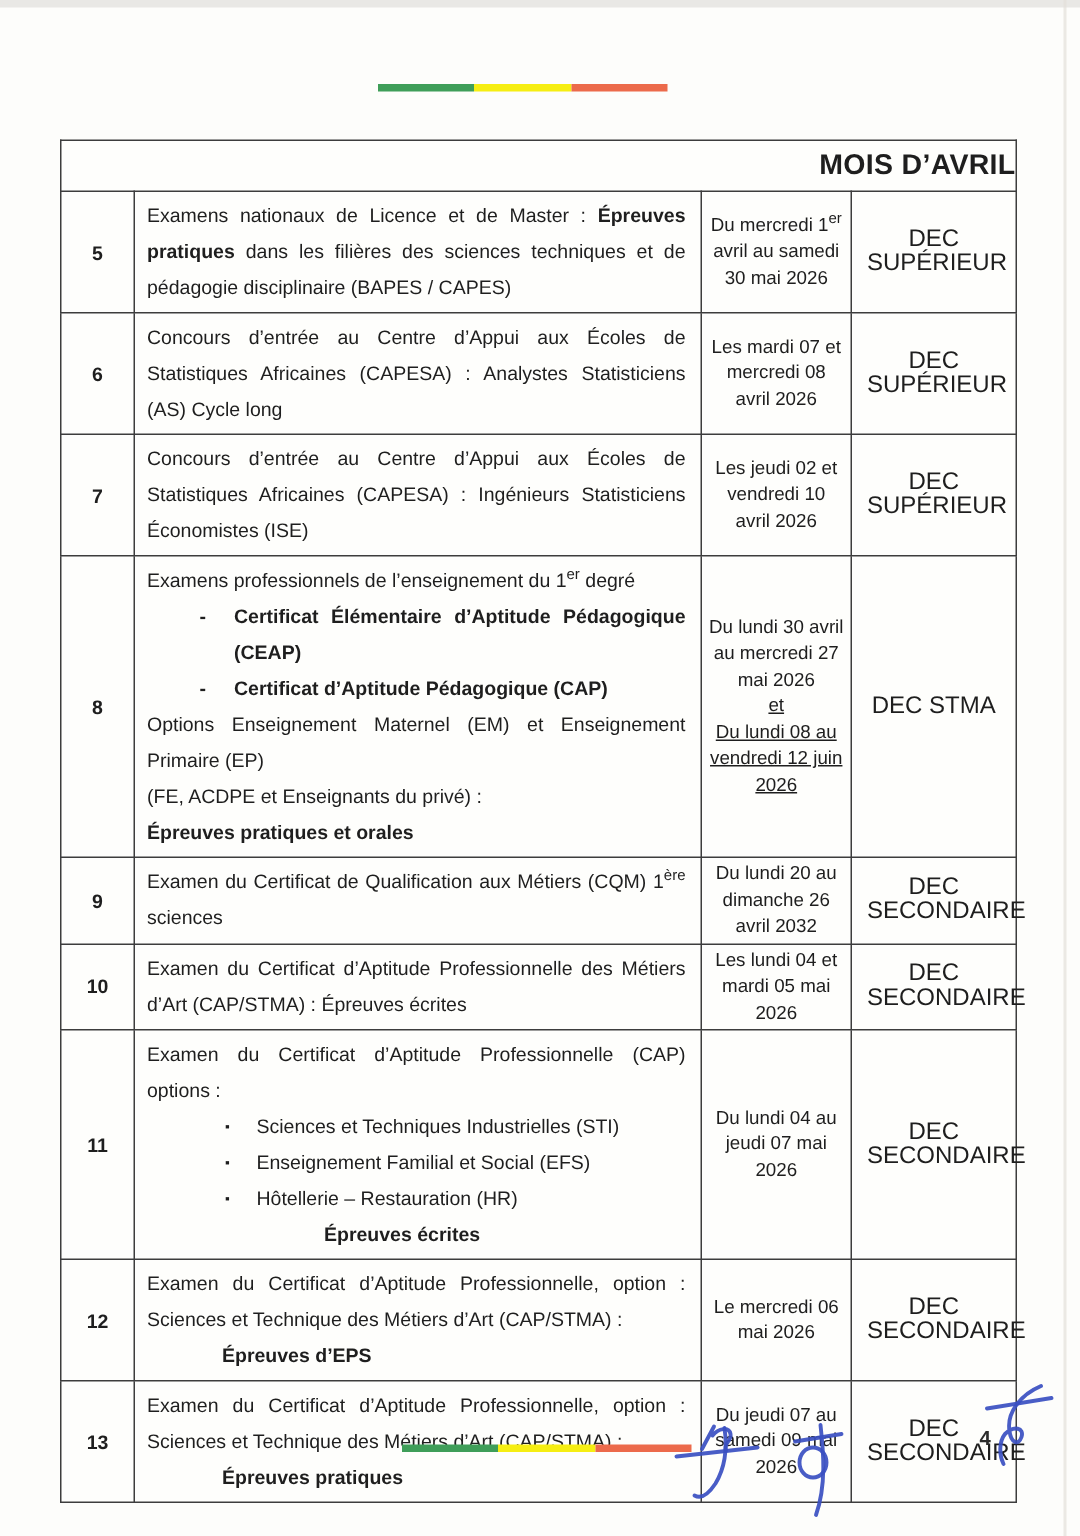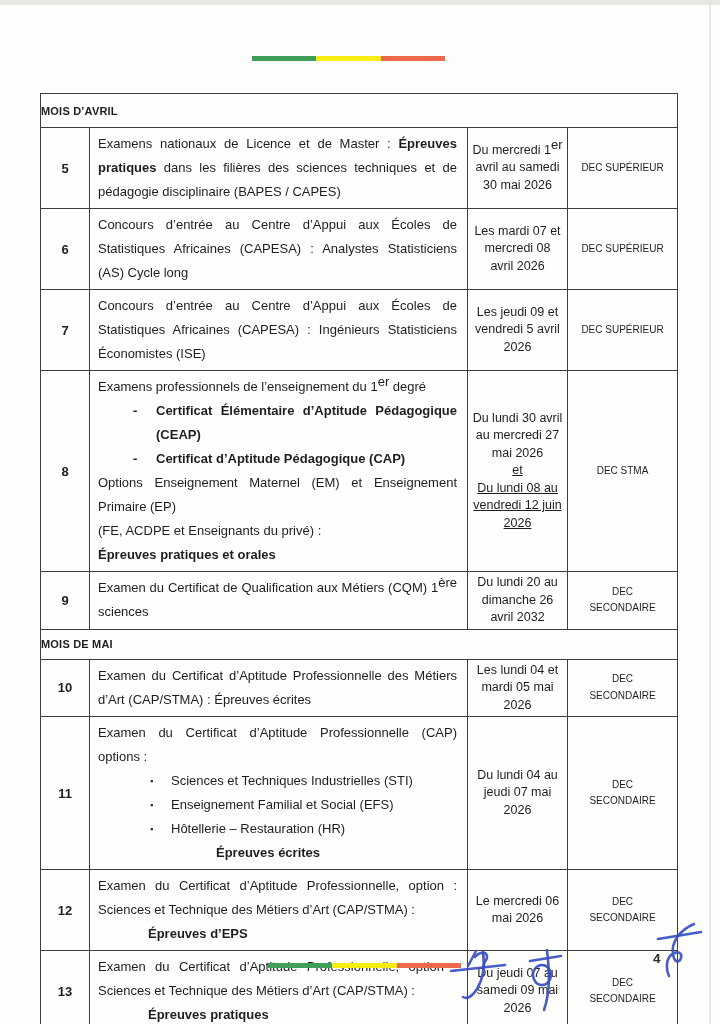--- a/index.html
+++ b/index.html
@@ -22,42 +22,42 @@
     position:absolute; left:40px; top:93px; width:637px;
     border-collapse:collapse; table-layout:fixed;
     background:#fefefc;
   }
   .sched td {
     border:1.5px solid #3d3d3d;
     vertical-align:middle;
     font-size:13px;
   }
   td.section-hdr {
-    text-align:left; font-weight:bold; font-size:11px;
+    text-align:right; font-weight:bold; font-size:19px;
     letter-spacing:.2px; padding:2px 0;
   }
   td.num { text-align:center; font-weight:bold; }
   td.desc {
     padding:4px 10px 4px 8px; line-height:24px;
     text-align:justify; text-align-last:left;
   }
   td.date {
     text-align:center; font-size:12.5px; line-height:17.5px; padding:2px 4px;
   }
   td.org {
-    text-align:center; font-size:10px; line-height:16.5px; padding:2px 10px;
+    text-align:center; font-size:16px; line-height:16.5px; padding:2px 10px;
   }
   .dash-item { padding-left:58px; position:relative;font-weight:bold; }
   .dash-item::before { content:"-"; position:absolute; left:35px; }
   .bullet-item { padding-left:73px; position:relative; }
   .bullet-item::before { content:"▪"; position:absolute; left:52px; font-size:9px; }
   .bold-line { font-weight:bold; }
   .indent-lg { padding-left:118px; }
   .indent-md { padding-left:50px; }
-  sup { font-size:13px; line-height:0; vertical-align:super; }
+  sup { font-size:10px; line-height:0; vertical-align:super; }
   .date-block + .date-block { margin-top:0;text-decoration:underline; }
 
   .page-number {
     position:absolute; left:653px; top:951px;
     font-size:13.5px; font-weight:bold; color:#2c2c2c;
   }
   .sig { position:absolute; pointer-events:none; }
   .sig path, .sig ellipse { fill:none; stroke:#3a4fc1; stroke-width:2.6; stroke-linecap:round; stroke-linejoin:round; opacity:.92; }
   .sig-1 { left:448px; top:944px; }
   .sig-2 { left:523px; top:946px; }
@@ -98,21 +98,21 @@
       <tr style="height:70px">
         <td class="num">6</td>
         <td class="desc">Concours d’entrée au Centre d’Appui aux Écoles de Statistiques Africaines (CAPESA) : Analystes Statisticiens (AS) Cycle long</td>
         <td class="date">Les mardi 07 et mercredi 08 avril 2026</td>
         <td class="org">DEC SUPÉRIEUR</td>
       </tr>
 
       <tr style="height:71px">
         <td class="num">7</td>
         <td class="desc">Concours d’entrée au Centre d’Appui aux Écoles de Statistiques Africaines (CAPESA) : Ingénieurs Statisticiens Économistes (ISE)</td>
-        <td class="date">Les jeudi 09 et vendredi 5 avril 2026</td>
+        <td class="date">Les jeudi 02 et vendredi 10 avril 2026</td>
         <td class="org">DEC SUPÉRIEUR</td>
       </tr>
 
       <tr style="height:172px">
         <td class="num">8</td>
         <td class="desc">
           <div><span>Examens professionnels de l’enseignement du 1</span><sup>er</sup><span>  degré</span></div>
           <div class="dash-item">Certificat Élémentaire d’Aptitude Pédagogique (CEAP)</div>
           <div class="dash-item">Certificat d’Aptitude Pédagogique (CAP)</div>
           <div>Options Enseignement Maternel (EM) et Enseignement Primaire (EP)</div>
@@ -127,23 +127,20 @@
         <td class="org">DEC STMA</td>
       </tr>
 
       <tr style="height:50px">
         <td class="num">9</td>
         <td class="desc"><span>Examen du Certificat de Qualification aux Métiers (CQM) 1</span><sup>ère</sup><span> sciences</span></td>
         <td class="date">Du lundi 20 au dimanche 26 avril 2032</td>
         <td class="org">DEC SECONDAIRE</td>
       </tr>
 
-      <tr style="height:30px">
-        <td colspan="4" class="section-hdr">MOIS DE MAI</td>
-      </tr>
 
       <tr style="height:53px">
         <td class="num">10</td>
         <td class="desc">Examen du Certificat d’Aptitude Professionnelle des Métiers d’Art (CAP/STMA) : Épreuves écrites</td>
         <td class="date">Les lundi 04 et mardi 05 mai 2026</td>
         <td class="org">DEC SECONDAIRE</td>
       </tr>
 
       <tr style="height:152px">
         <td class="num">11</td>

